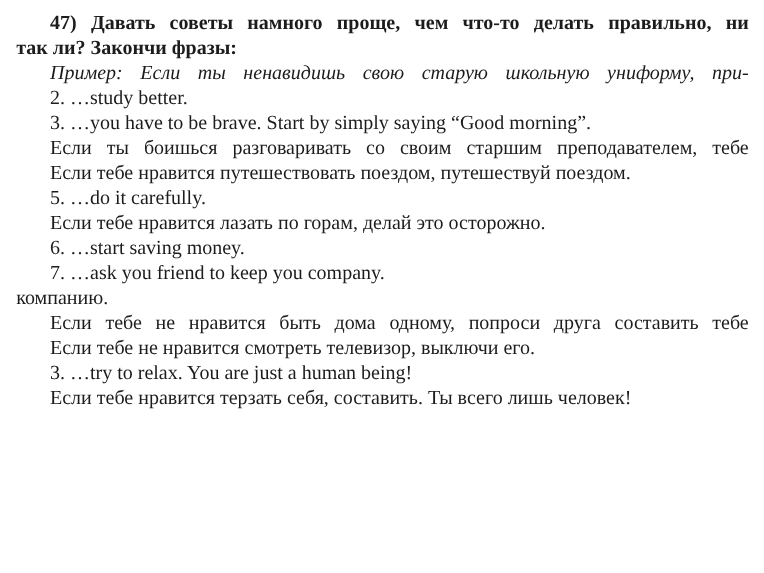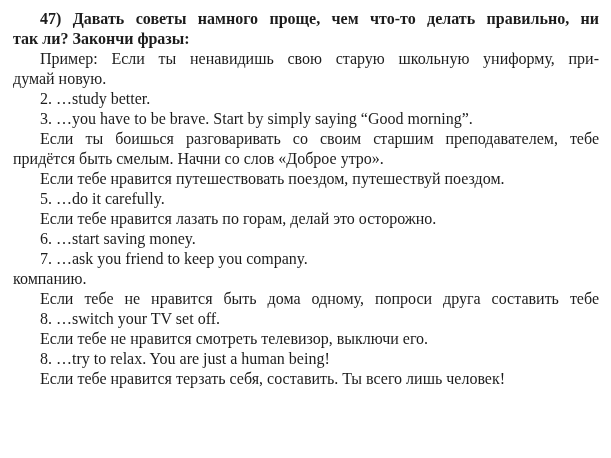--- a/index.html
+++ b/index.html
@@ -21,54 +21,51 @@
     overflow: hidden;
   }
   .line {
     width: 100%;
     height: 20px;
     white-space: normal;
     overflow: hidden;
   }
   .indent { text-indent: 27px; }
   .bold   { font-weight: bold; }
-  .italic { }
+  .italic { font-style: italic; }
   
   .fill {
     text-align: justify;
     text-align-last: justify;
   }
 </style>
 </head>
 <body>
 
 <div class="page">
 
   <div class="line bold indent fill">47) Давать советы намного проще, чем что-то делать правильно, ни</div>
   <div class="line bold">так ли? Закончи фразы:</div>
 
   <div class="line italic indent fill">Пример: Если ты ненавидишь свою старую школьную униформу, при-</div>
-  <div class="line italic">думай новую.</div>
 
   <div class="line indent">2. …study better.</div>
 
   <div class="line indent">3. …you have to be brave. Start by simply saying “Good morning”.</div>
   <div class="line indent fill">Если ты боишься разговаривать со своим старшим преподавателем, тебе</div>
-  <div class="line">придётся быть смелым. Начни со слов «Доброе утро».</div>
 
   <div class="line indent">Если тебе нравится путешествовать поездом, путешествуй поездом.</div>
 
   <div class="line indent">5. …do it carefully.</div>
   <div class="line indent">Если тебе нравится лазать по горам, делай это осторожно.</div>
 
   <div class="line indent">6. …start saving money.</div>
 
   <div class="line indent">7. …ask you friend to keep you company.</div>
   <div class="line">компанию.</div>
   <div class="line indent fill">Если тебе не нравится быть дома одному, попроси друга составить тебе</div>
 
-  <div class="line indent">8. …switch your TV set off.</div>
   <div class="line indent">Если тебе не нравится смотреть телевизор, выключи его.</div>
 
-  <div class="line indent">8. …try to relax. You are just a human being!</div>
+  <div class="line indent">3. …try to relax. You are just a human being!</div>
   <div class="line indent">Если тебе нравится терзать себя, составить. Ты всего лишь человек!</div>
 
 </div>
 
 </body></html>

